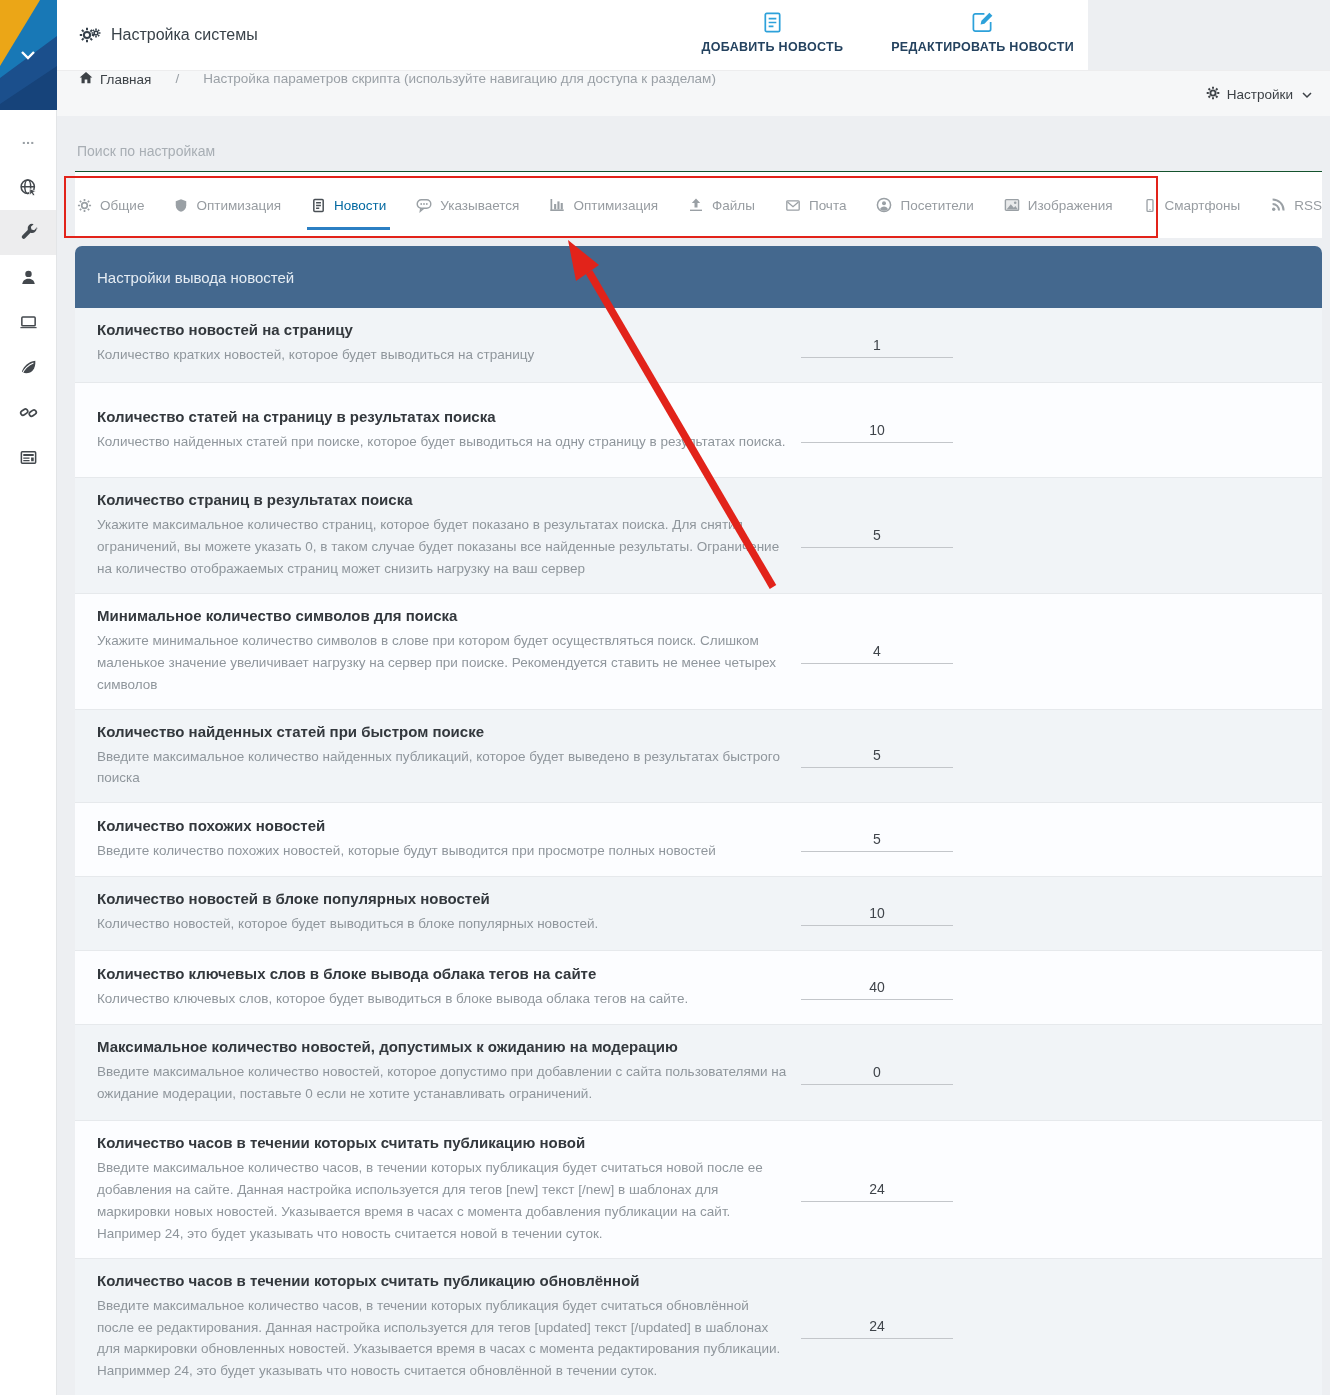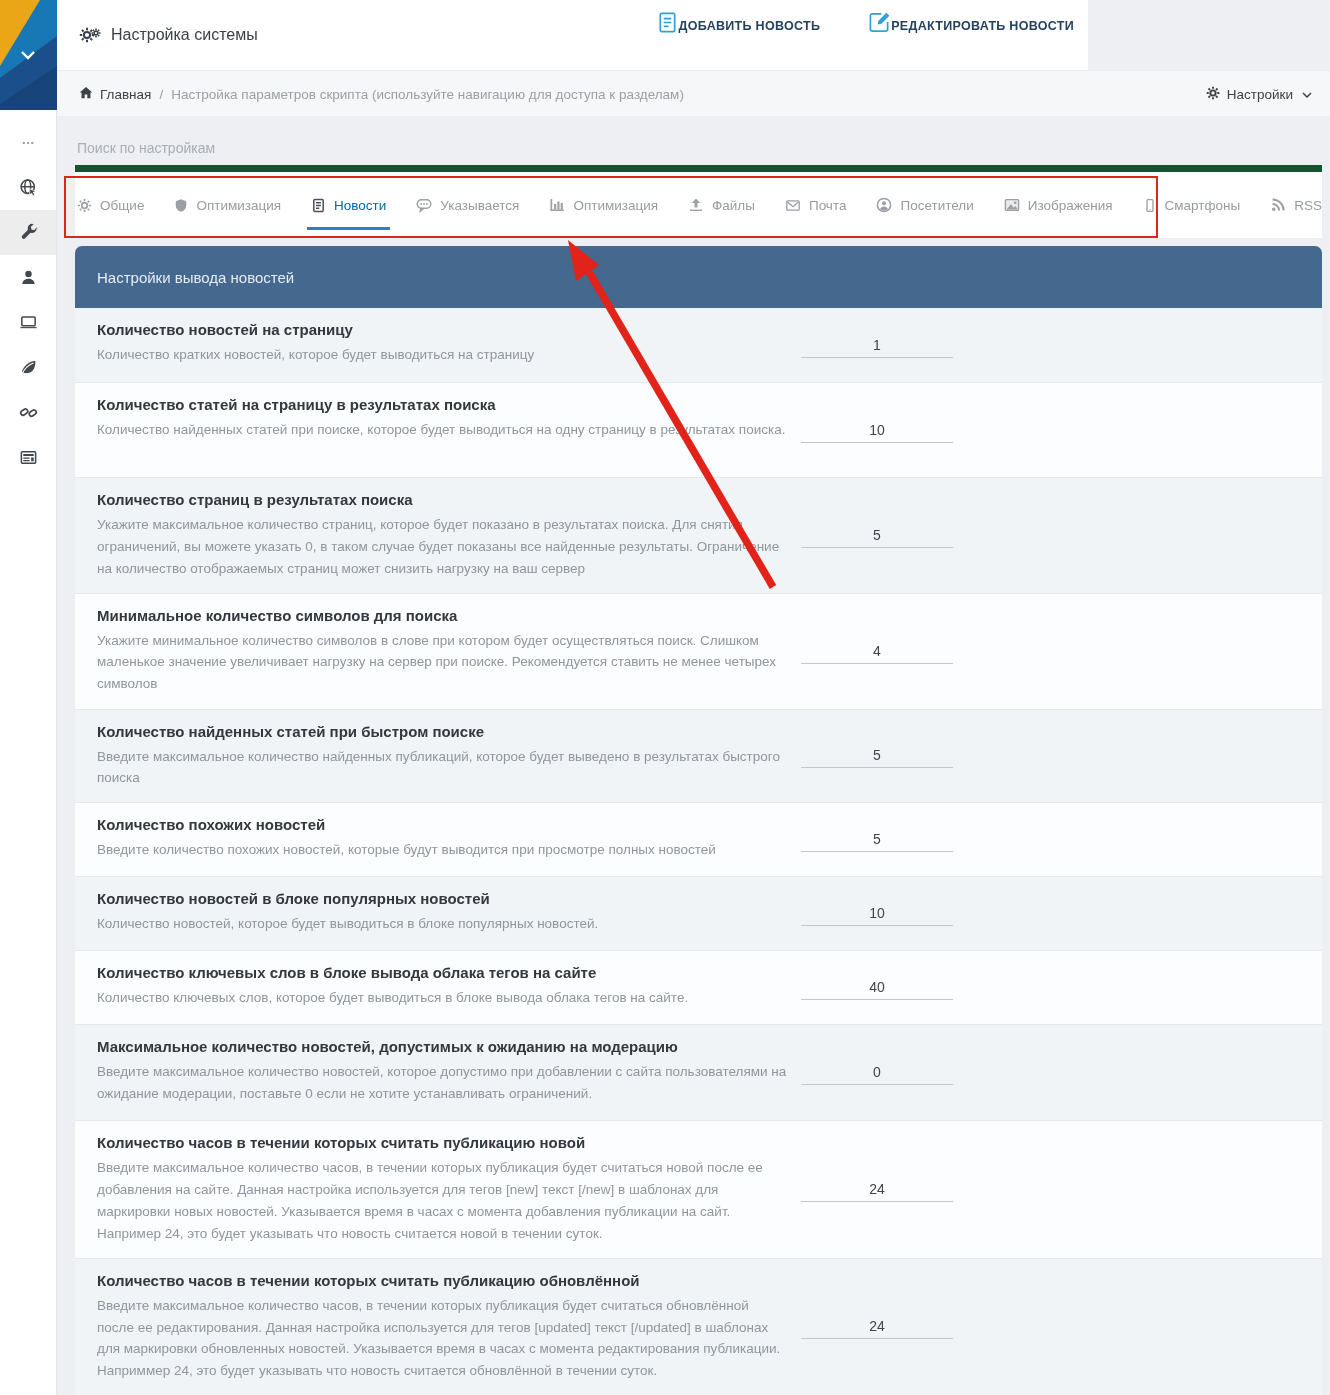--- a/index.html
+++ b/index.html
@@ -16,54 +16,54 @@
   .side-item svg { display:block; }
   .side-item.dim { color:#9aa0a5; }
 
   
   .topbar { position:absolute; left:57px; top:0; width:1031px; height:70px; background:#ffffff; z-index:4; }
   .app-title { position:absolute; left:22px; top:0; height:70px; display:flex; align-items:center; gap:10px; font-size:16px; color:#394249; }
   .cogs { position:relative; width:22px; height:22px; color:#35404a; }
   .cogs .cog-big { position:absolute; left:0; top:3px; }
   .cogs .cog-small { position:absolute; left:12px; top:0; }
   .quick-actions { position:absolute; right:14px; top:11px; display:flex; gap:48px; }
-  .qa-btn { display:flex; flex-direction:row; align-items:center; cursor:pointer; }
+  .qa-btn { display:flex; flex-direction:column; align-items:center; cursor:pointer; }
   .qa-icon { color:#2da1da; height:24px; }
   .qa-label { margin-top:5px; font-size:12.5px; font-weight:700; letter-spacing:.3px; color:#24425f; }
 
   
   .breadcrumb-bar { position:absolute; left:57px; top:70px; width:1273px; height:46px; background:#f6f7f8; border-top:1px solid #ededee; z-index:4; }
-  .crumbs { position:absolute; left:22px; top:0; height:46px; display:flex; align-items:center; gap:8px; font-size:13.5px; }
+  .crumbs { position:absolute; left:22px; top:0; height:46px; display:flex; align-items:flex-start; gap:24px; font-size:13.5px; }
   .crumb-home { display:flex; align-items:center; gap:7px; color:#3c4146; cursor:pointer; }
   .crumb-sep { color:#9aa0a6; }
   .crumb-current { color:#9aa0a6; }
   .crumb-settings { position:absolute; right:18px; top:0; height:46px; display:flex; align-items:center; gap:7px; font-size:13.5px; color:#3c4146; cursor:pointer; }
   .crumb-settings .caret { margin-left:2px; color:#3c4146; }
 
   
   .content { position:absolute; left:57px; top:116px; width:1273px; height:1279px; background:#edeff2; }
   .search-wrap { position:absolute; left:18px; top:14px; width:1247px; height:42px; }
-  .search-input { width:100%; height:100%; border:none; border-bottom:7px solid #14532d; background:transparent; font-size:14px; color:#50565c; outline:none; font-family:inherit; padding:0 2px; }
+  .search-input { width:100%; height:100%; border:none; border-bottom:1px solid #14532d; background:transparent; font-size:14px; color:#50565c; outline:none; font-family:inherit; padding:0 2px; }
   .search-input::placeholder { color:#a8aeb4; }
 
   .tab-bar { position:absolute; left:18px; top:56px; width:1247px; height:66px; background:#ffffff; display:flex; align-items:stretch; padding-left:2px; gap:30px; }
   .tab { position:relative; display:flex; align-items:center; gap:8px; font-size:13.5px; color:#979ca1; cursor:pointer; white-space:nowrap; }
   .tab .tab-icon { display:flex; align-items:center; color:#9aa0a5; }
   .tab.active { color:#0369a1; }
   .tab.active .tab-icon { color:#4a5056; }
   .tab.active::after { content:""; position:absolute; left:-4px; right:-4px; bottom:8px; height:3px; background:#2b7fc3; }
 
   .section-panel { position:absolute; left:18px; top:130px; width:1247px; height:62px; background:#44688e; border-radius:7px 7px 0 0; display:flex; align-items:center; }
   .section-title { padding-left:22px; font-size:15px; color:#e6edf4; }
 
   .settings-list { position:absolute; left:18px; top:192px; width:1247px; }
   .srow { display:flex; }
   .srow + .srow { border-top:1px solid #e6e9ec; }
   .srow.odd  { background:#f1f4f7; }
-  .srow.even { background:#fcfdff; }
+  .srow.even { background:#fcfdff;align-items:center; }
   .srow:nth-child(1){min-height:74px} .srow:nth-child(2){min-height:95px}
   .srow:nth-child(3){min-height:115px} .srow:nth-child(4){min-height:116px}
   .srow:nth-child(5){min-height:92px} .srow:nth-child(6){min-height:74px}
   .srow:nth-child(7){min-height:74px} .srow:nth-child(8){min-height:74px}
   .srow:nth-child(9){min-height:96px} .srow:nth-child(10){min-height:136px}
   .srow:nth-child(11){min-height:137px}
   .srow-text { flex:0 0 712px; padding:13px 0 13px 22px; }
   .srow-title { font-size:15px; font-weight:700; color:#33383d; margin-bottom:6px; }
   .srow-desc { font-size:13.5px; color:#8f969c; line-height:1.62; max-width:692px; }
   .srow-control { flex:0 0 152px; margin-left:14px; display:flex; align-items:center; }

